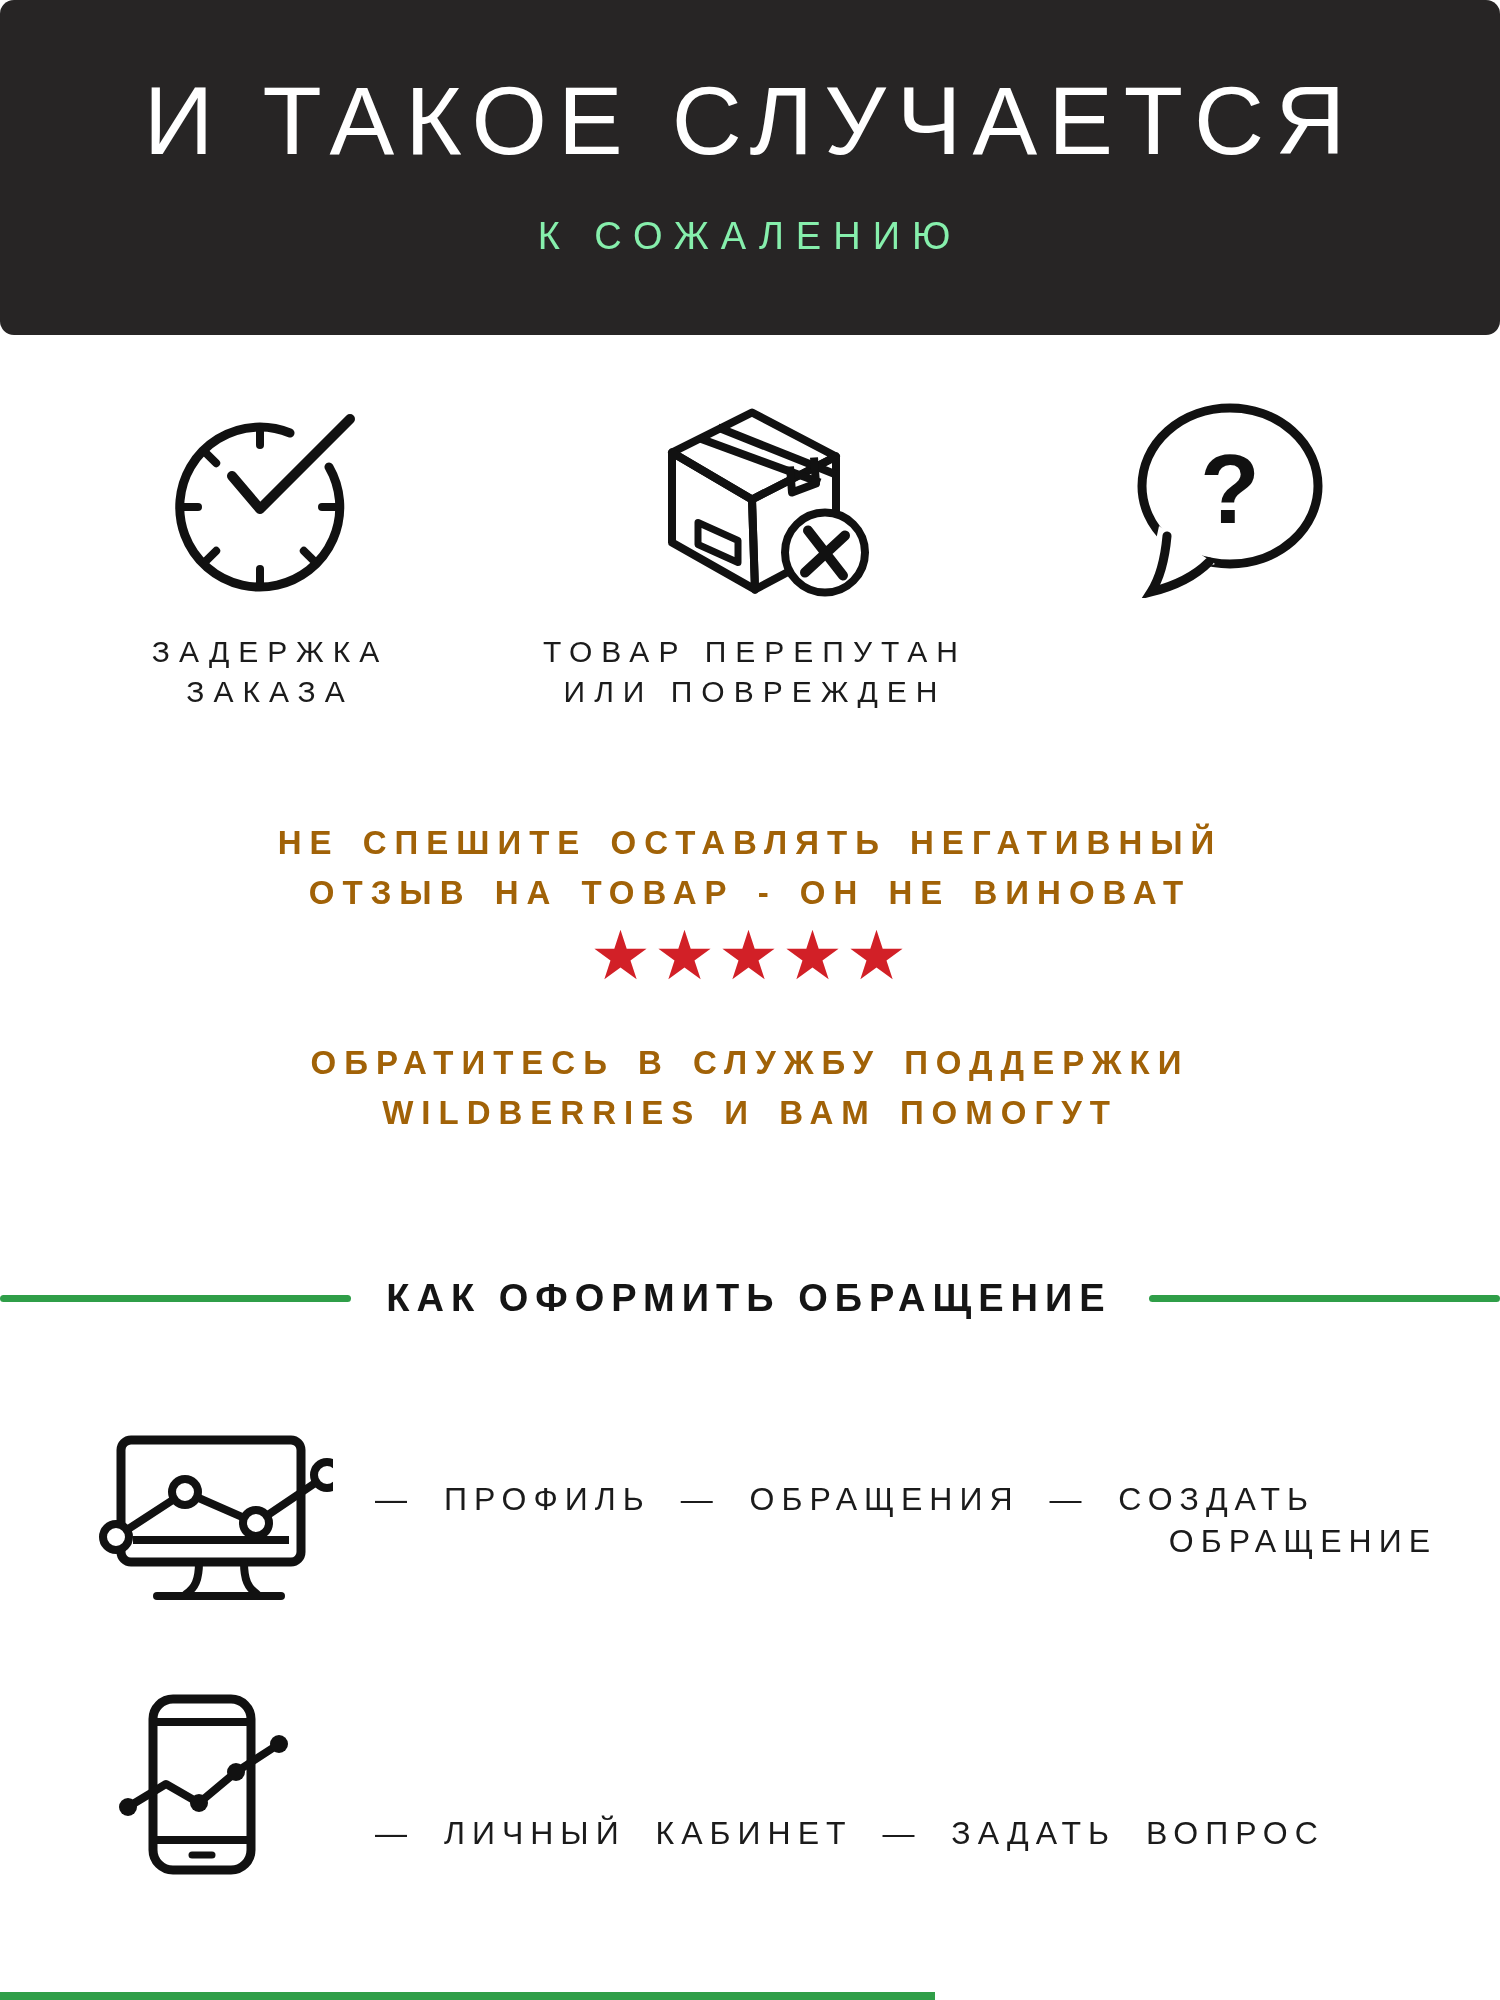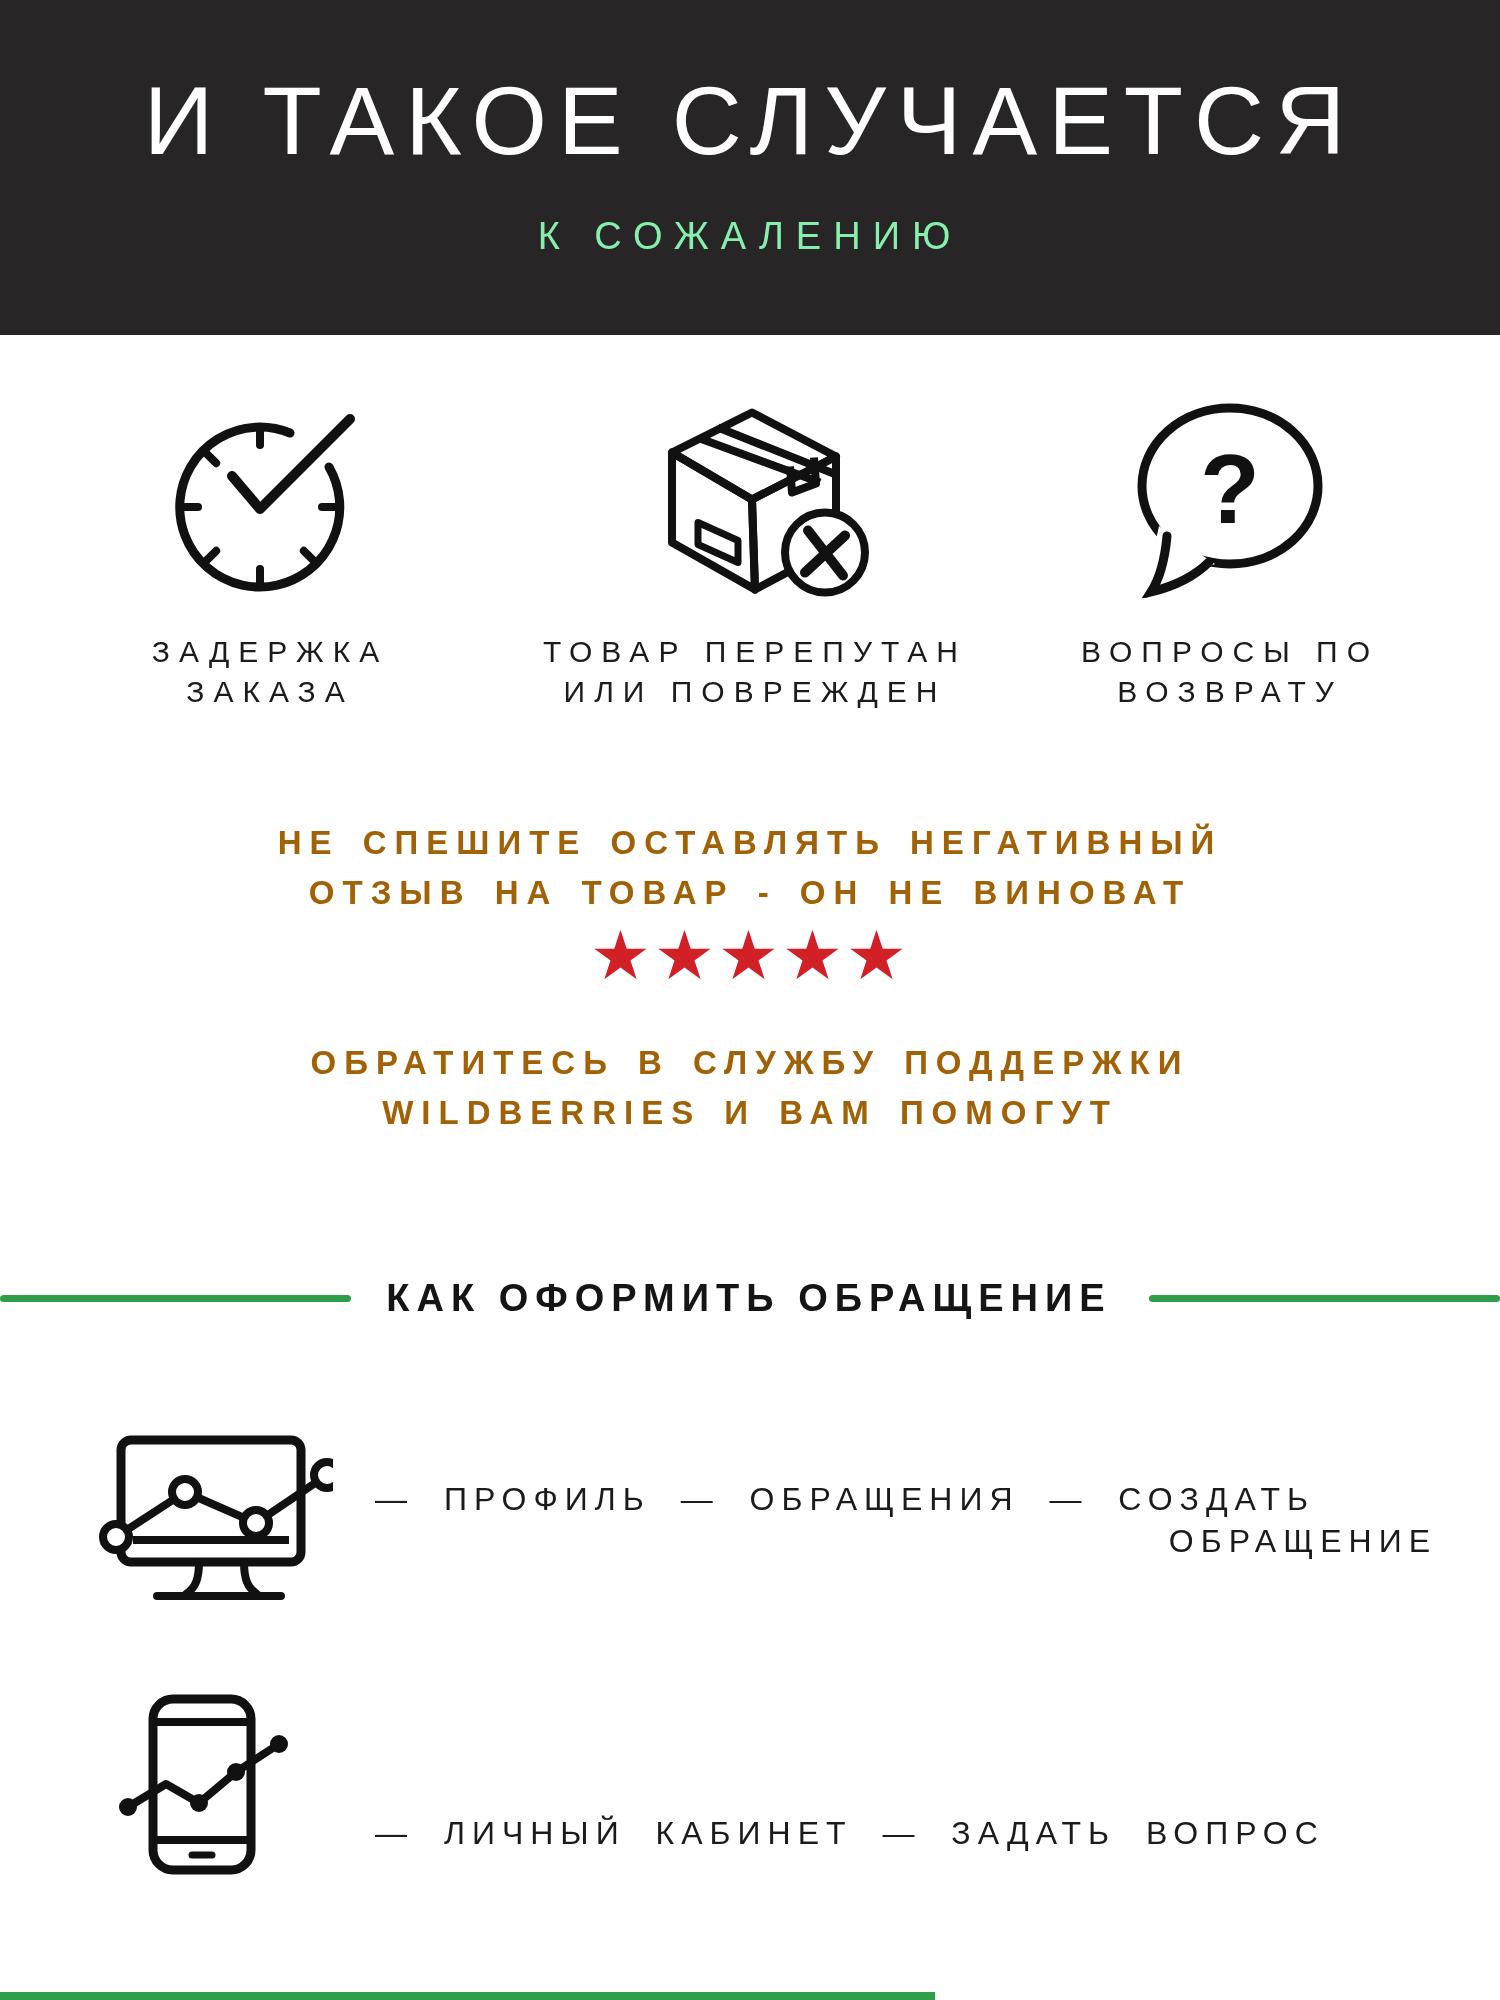--- a/index.html
+++ b/index.html
@@ -3,21 +3,21 @@
 <meta charset="utf-8">
 <style>
   html,body{margin:0;padding:0;background:#ffffff;}
   .page{
     position:relative;width:1500px;height:2000px;background:#ffffff;overflow:hidden;
     font-family:"Liberation Sans",sans-serif;color:#1b1b1b;
   }
   
   .header{
     position:absolute;left:0;top:0;width:1500px;height:335px;background:#272525;
-    display:flex;flex-direction:column;align-items:center;
+    display:flex;flex-direction:column;align-items:center;border-radius:14px;
   }
   .title{
     margin-top:72px;color:#ffffff;font-size:97px;font-weight:200;
     letter-spacing:11px;line-height:1;white-space:nowrap;
   }
   .subtitle{
     margin-top:48px;color:#86efac;font-size:38px;font-weight:200;
     letter-spacing:12px;line-height:1;white-space:nowrap;
   }
   
@@ -114,24 +114,20 @@
 
   <div class="problem p3">
     <div class="icon-wrap">
       <svg width="230" height="202" viewBox="0 0 230 202" fill="none">
         <ellipse cx="115" cy="90" rx="88" ry="78" stroke="#111" stroke-width="9"></ellipse>
         <path d="M30,195 L100,168 L44,130 Z" fill="#ffffff"></path>
         <path d="M94,166 C80,180 60,190 36,196 C45,182 50,162 52,140" stroke="#111" stroke-width="9" stroke-linecap="round" fill="none"></path>
         <text x="115" y="127" text-anchor="middle" font-family="Liberation Sans, sans-serif" font-size="98" font-weight="bold" fill="#111" stroke="none">?</text>
       </svg>
     </div>
-    <div class="p-label">
-      <div>ВОПРОСЫ ПО</div>
-      <div>ВОЗВРАТУ</div>
-    </div>
   </div>
 
   <div class="advice advice-1">
     <div>НЕ СПЕШИТЕ ОСТАВЛЯТЬ НЕГАТИВНЫЙ</div>
     <div>ОТЗЫВ НА ТОВАР - ОН НЕ ВИНОВАТ</div>
   </div>
 
   <div class="stars">★★★★★</div>
 
   <div class="advice advice-2">

